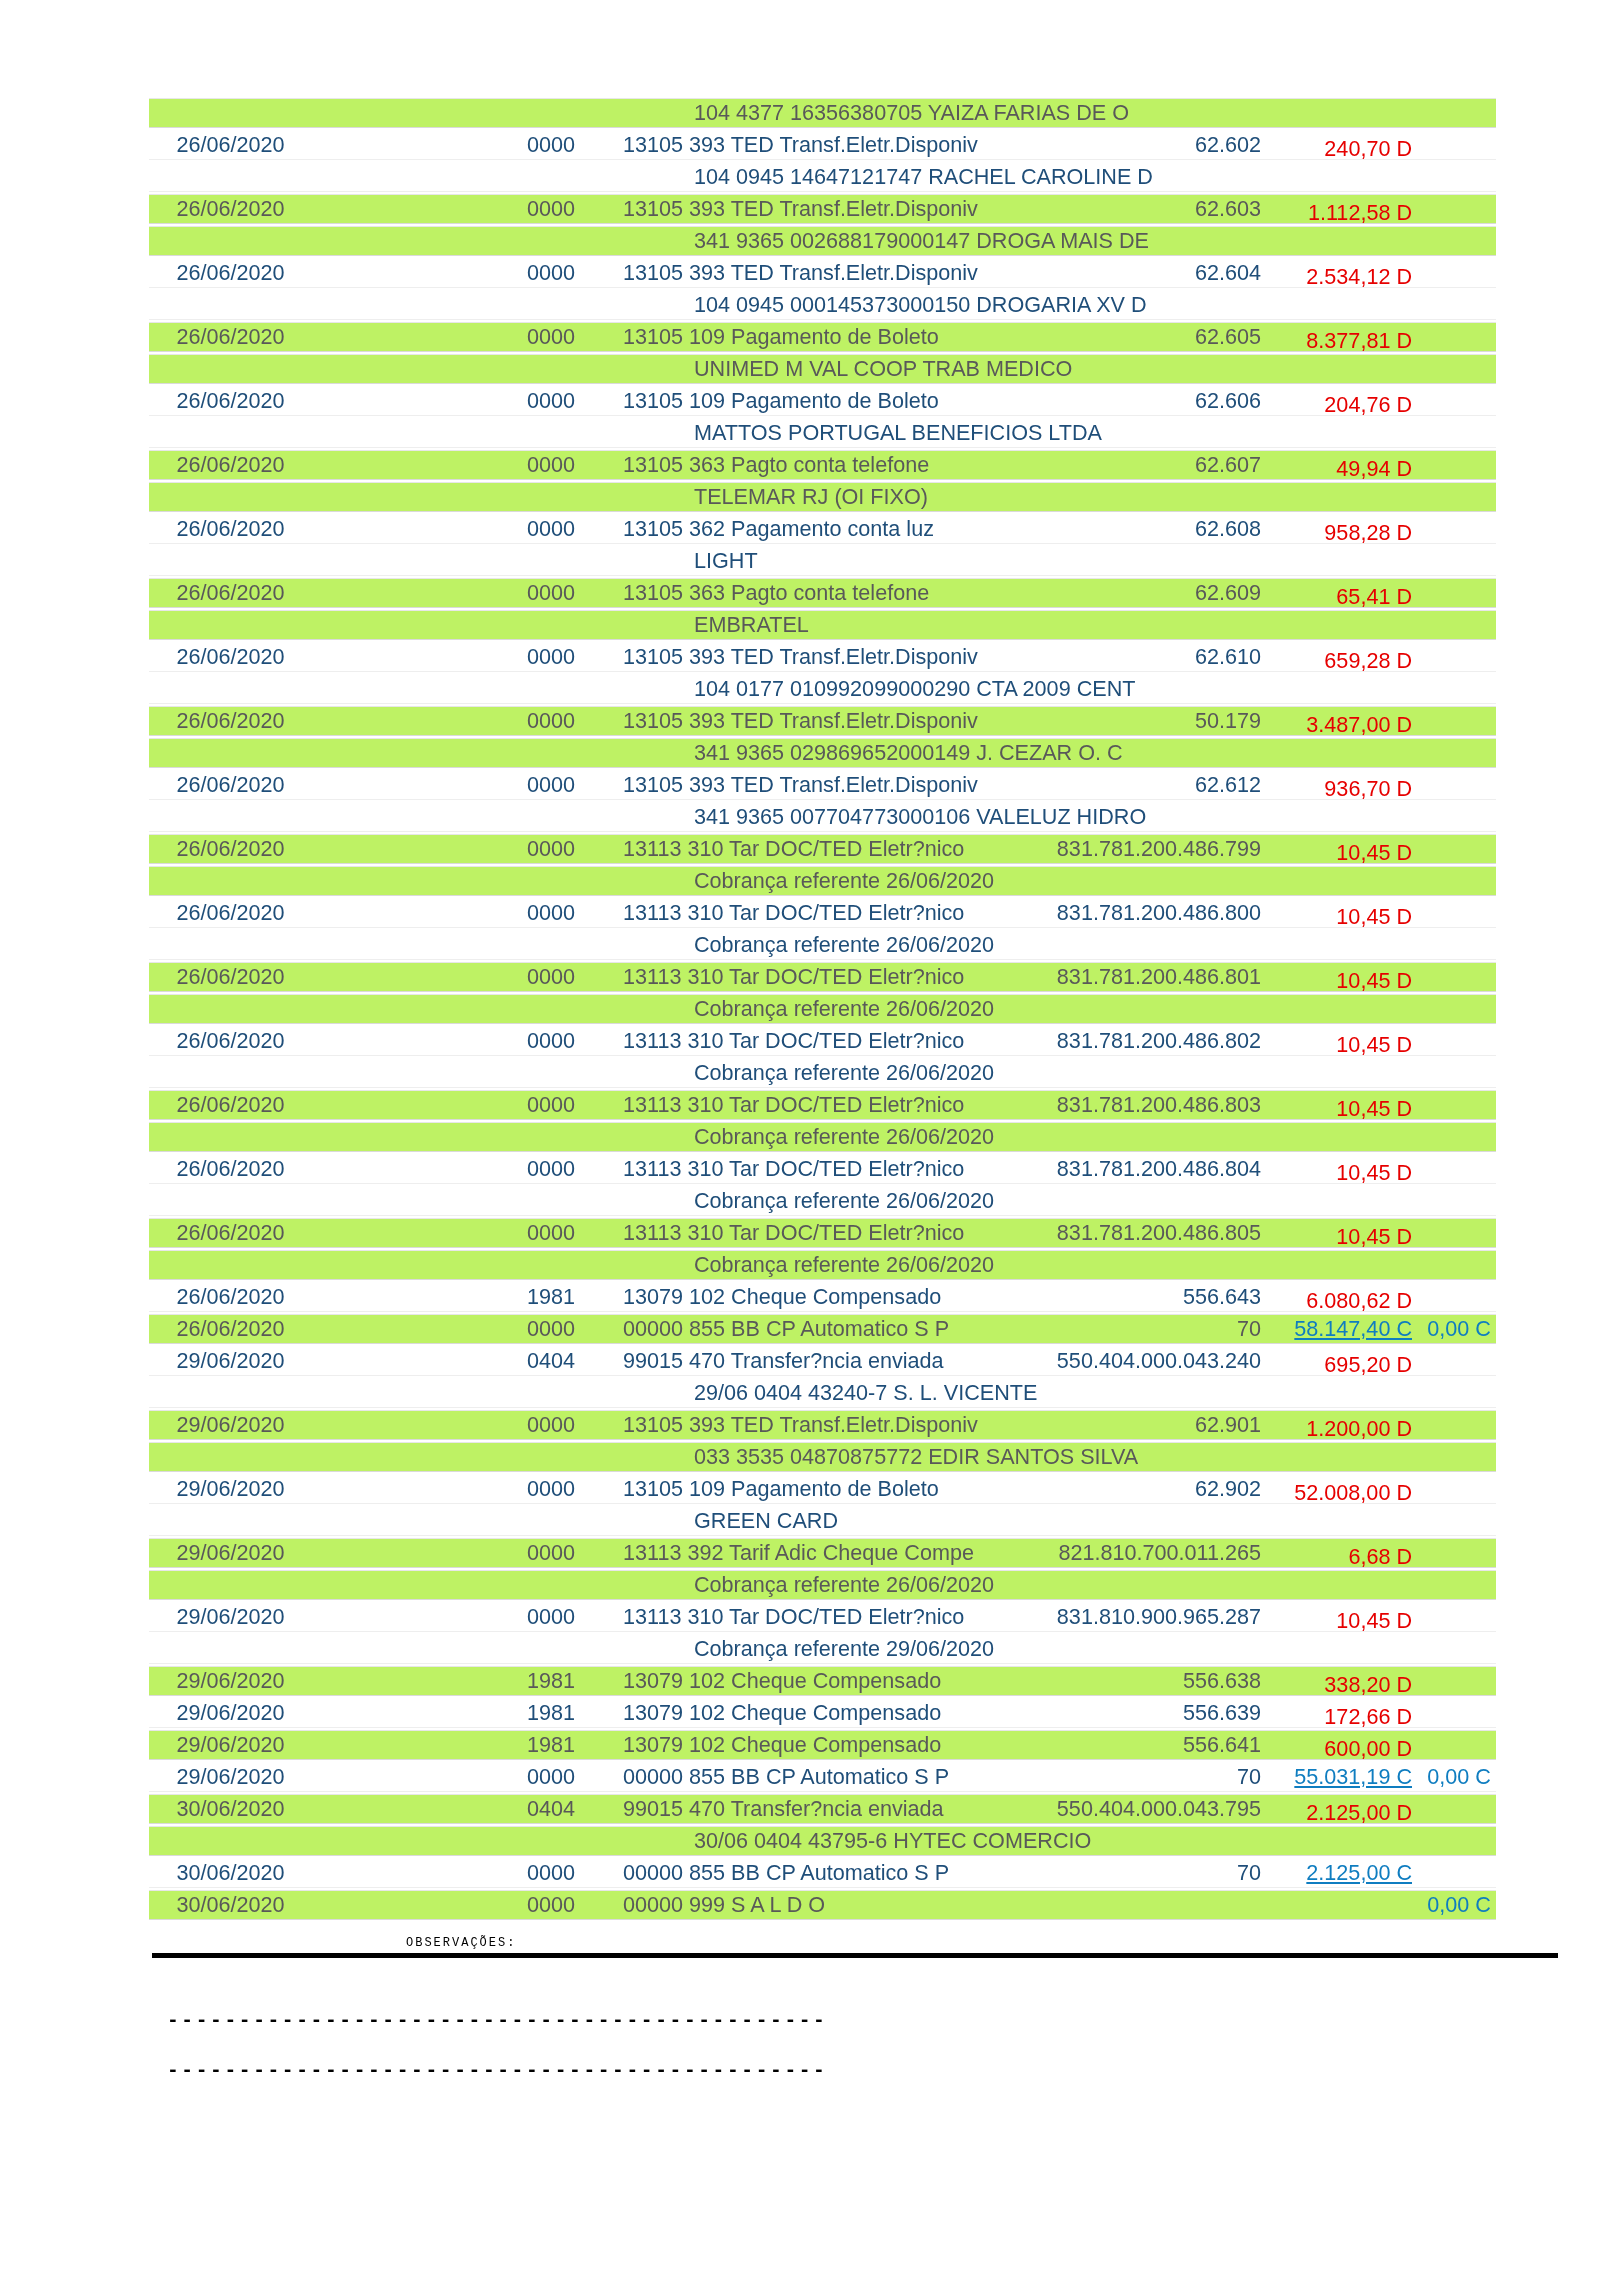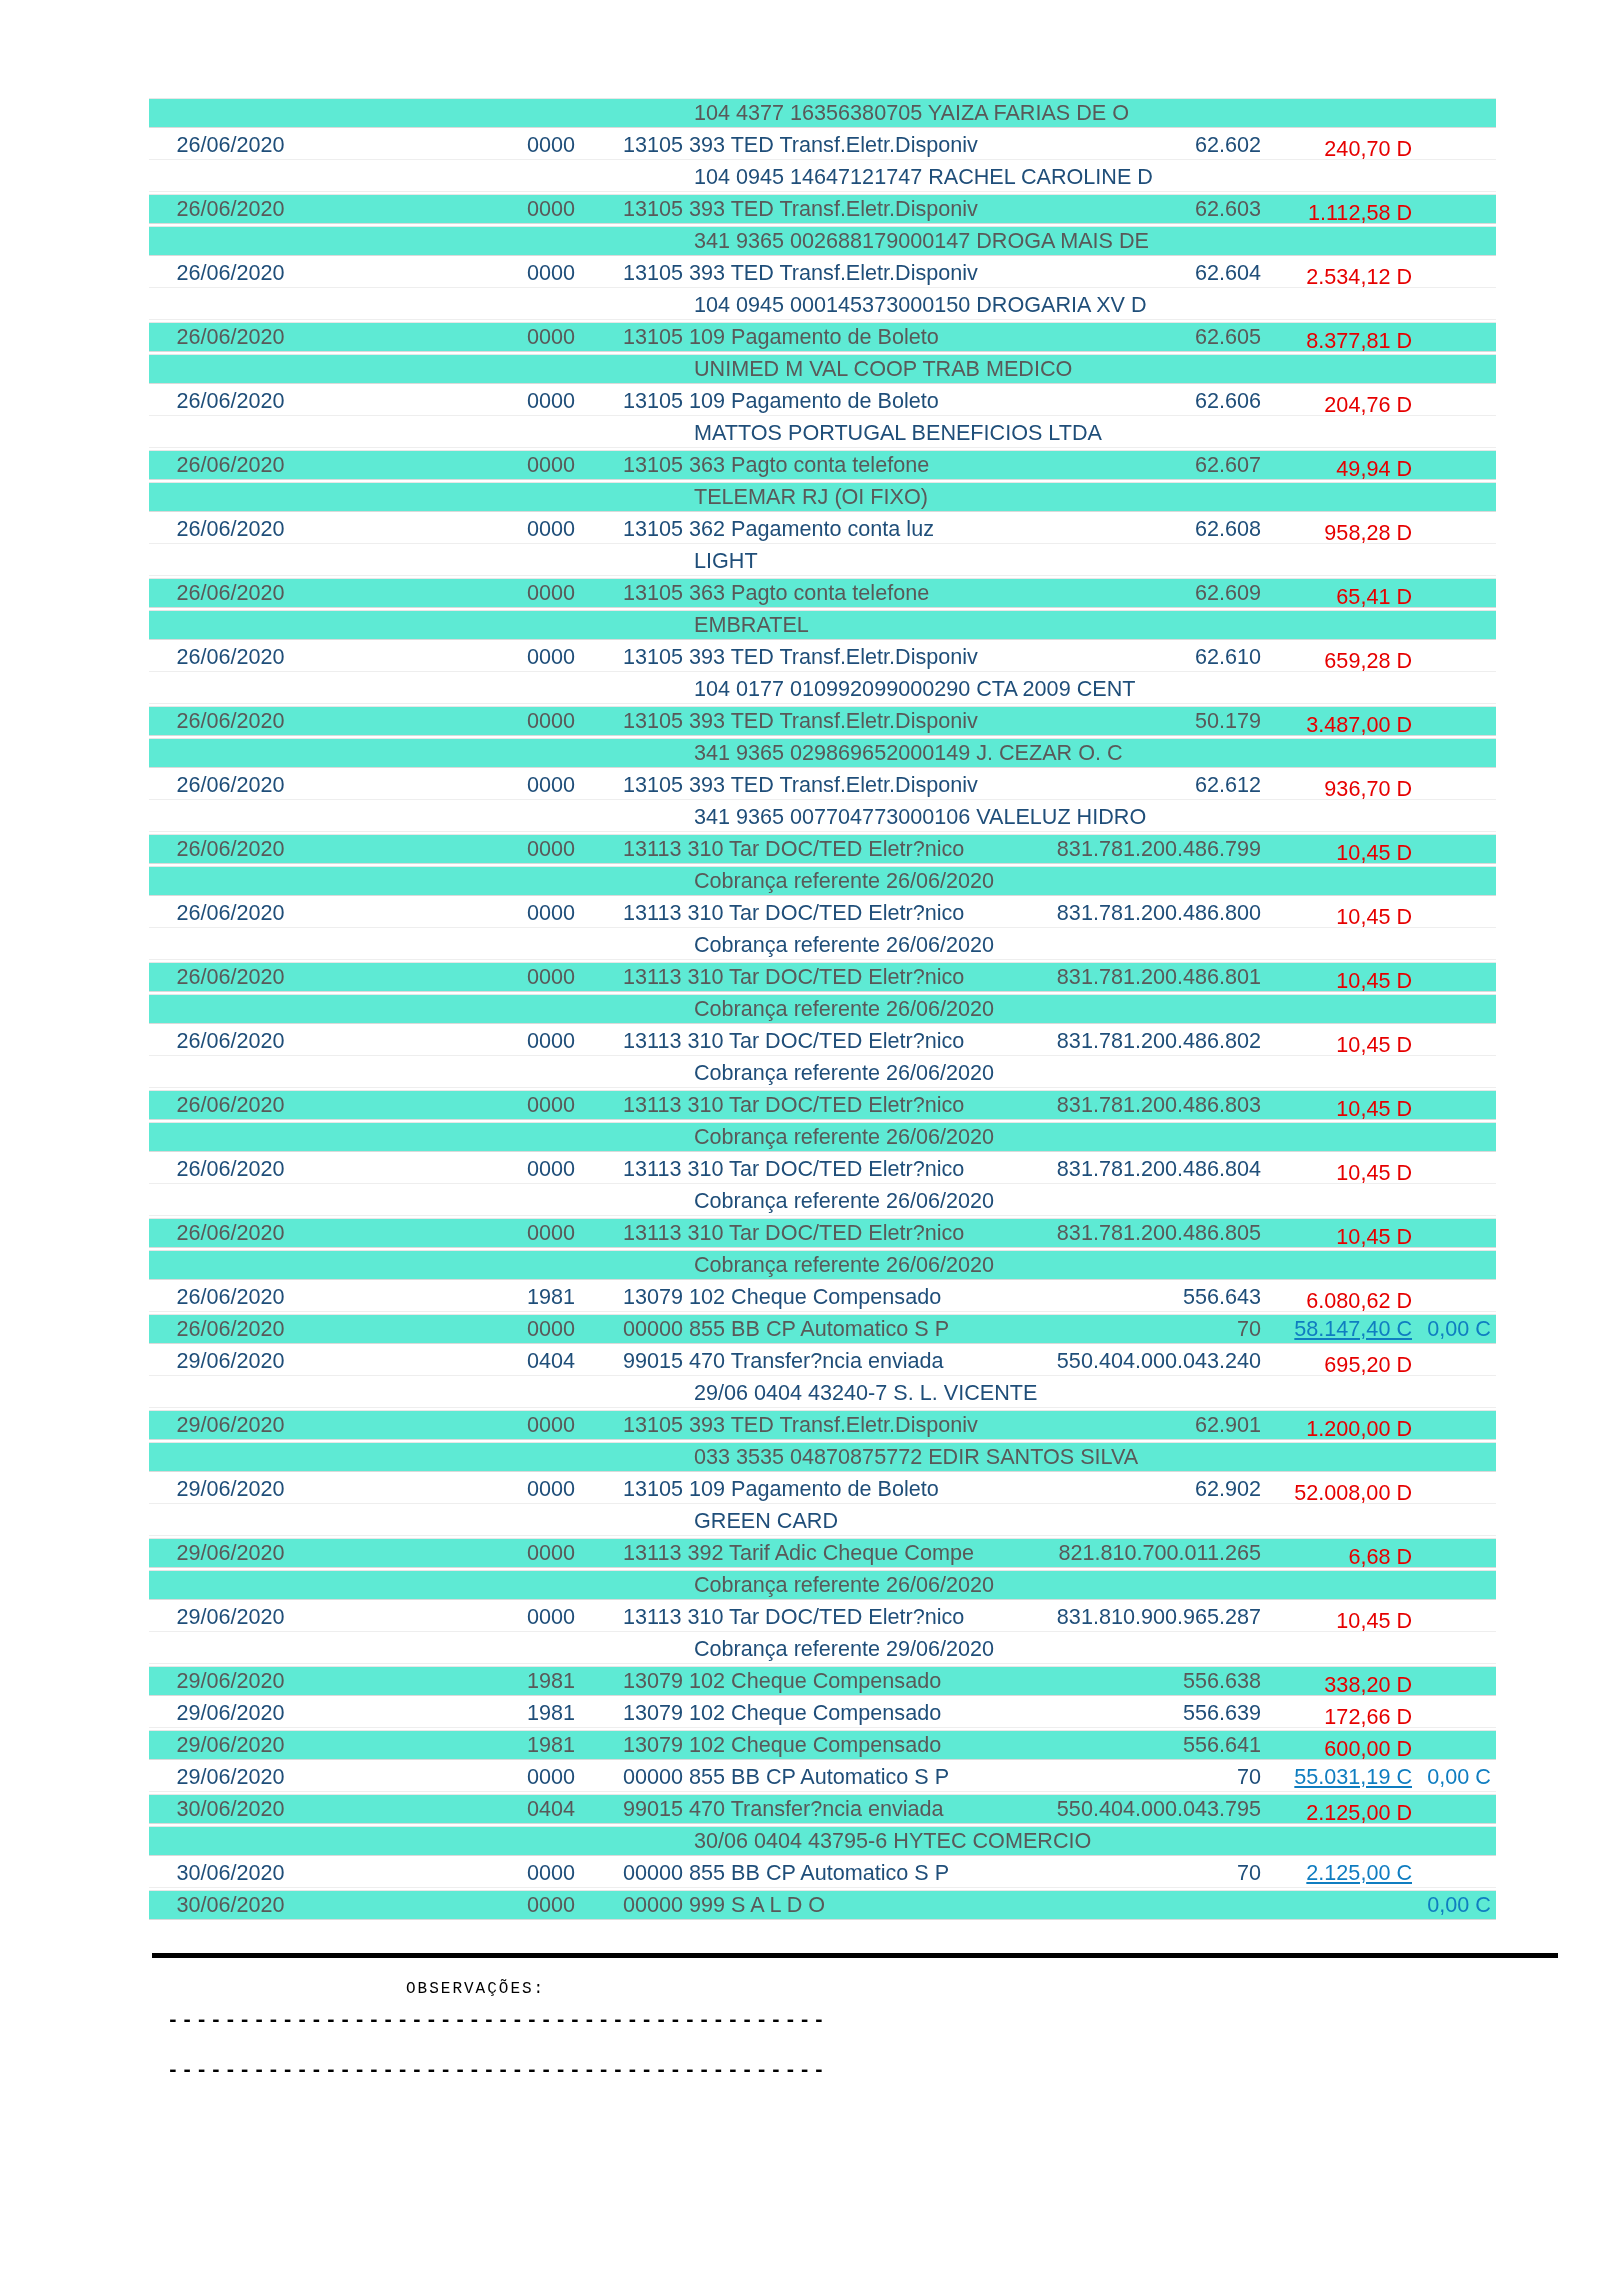--- a/index.html
+++ b/index.html
@@ -8,21 +8,21 @@
     font-family:"Liberation Sans", sans-serif;
     -webkit-font-smoothing:antialiased;
   }
   #statement{
     position:absolute;left:149px;top:98px;width:1347px;
   }
   .line{
     height:30px;margin-bottom:2px;display:flex;align-items:center;
     font-size:21.6px;white-space:nowrap;box-sizing:border-box;
   }
-  .line.shade-gray{background:#5eead4;border-top:0.7px solid #e7e7e7;border-bottom:0.7px solid #dadada;}
+  .line.shade-gray{background:#bef264;border-top:0.7px solid #e7e7e7;border-bottom:0.7px solid #dadada;}
   .line.shade-white{background:#ffffff;border-bottom:0.7px solid #eeeeee;}
   .line.shade-gray, .line.shade-gray .c-detail{color:#595959;}
   .line.shade-white, .line.shade-white .c-detail{color:#1f4e79;}
   .c-date{width:378px;padding-left:27.5px;box-sizing:border-box;flex:none;}
   .c-ag{width:96px;flex:none;}
   .c-desc{flex:1 1 auto;overflow:visible;}
   .c-doc{width:275px;flex:none;text-align:right;}
   .c-amt{width:151px;flex:none;text-align:right;}
   .c-bal{width:84px;flex:none;text-align:right;padding-right:5.2px;box-sizing:border-box;color:#0f7dc0;}
   .amt-D{color:#e60000;margin-top:8px;}
@@ -32,21 +32,21 @@
     position:absolute;left:152px;top:1953px;width:1406px;height:4.6px;background:#000;
   }
   .mono{font-family:"Liberation Mono", monospace;color:#000;}
   .dash-line{
     position:absolute;left:167px;width:674px;font-size:19.6px;letter-spacing:2.6px;
     font-weight:bold;overflow:hidden;white-space:nowrap;
   }
   #dash-top{top:2010px;}
   #dash-bottom{top:2060px;}
   #observacoes{
-    position:absolute;left:406px;top:1980px;font-size:16px;letter-spacing:2px;
+    position:absolute;left:406px;top:1936px;font-size:12px;letter-spacing:2px;
   }
 </style>
 </head>
 <body>
 
 <div id="statement">
     <div class="line detail shade-gray">
     <span class="c-detail">104 4377 16356380705 YAIZA FARIAS DE O</span>
   </div>
     <div class="line main shade-white">

